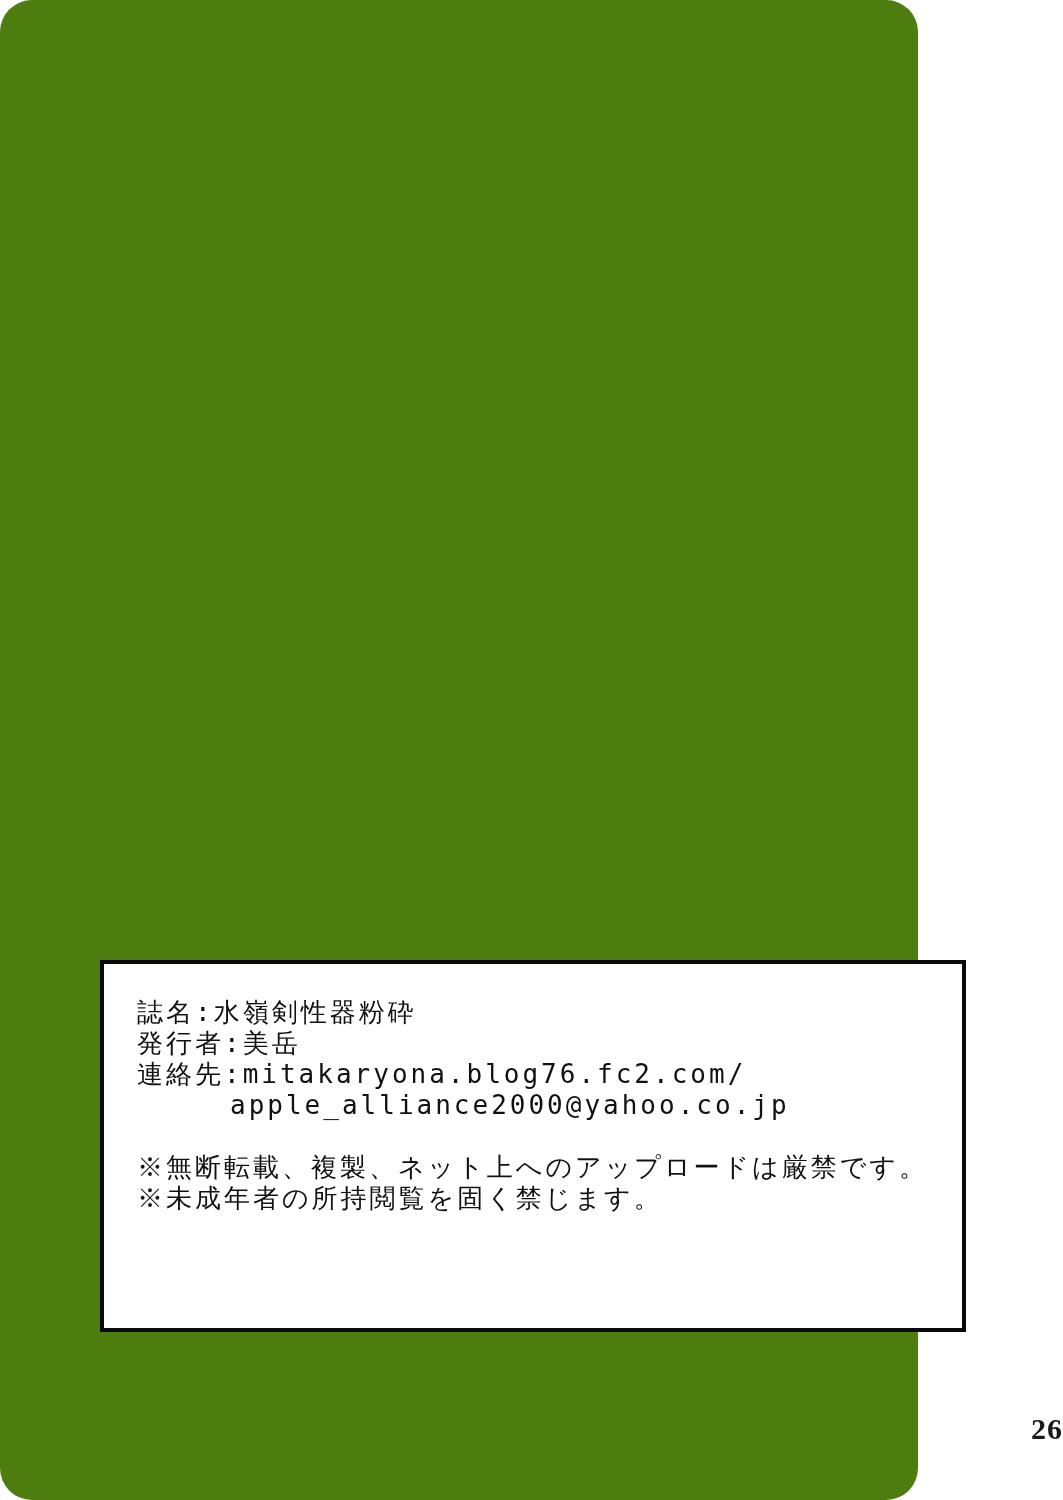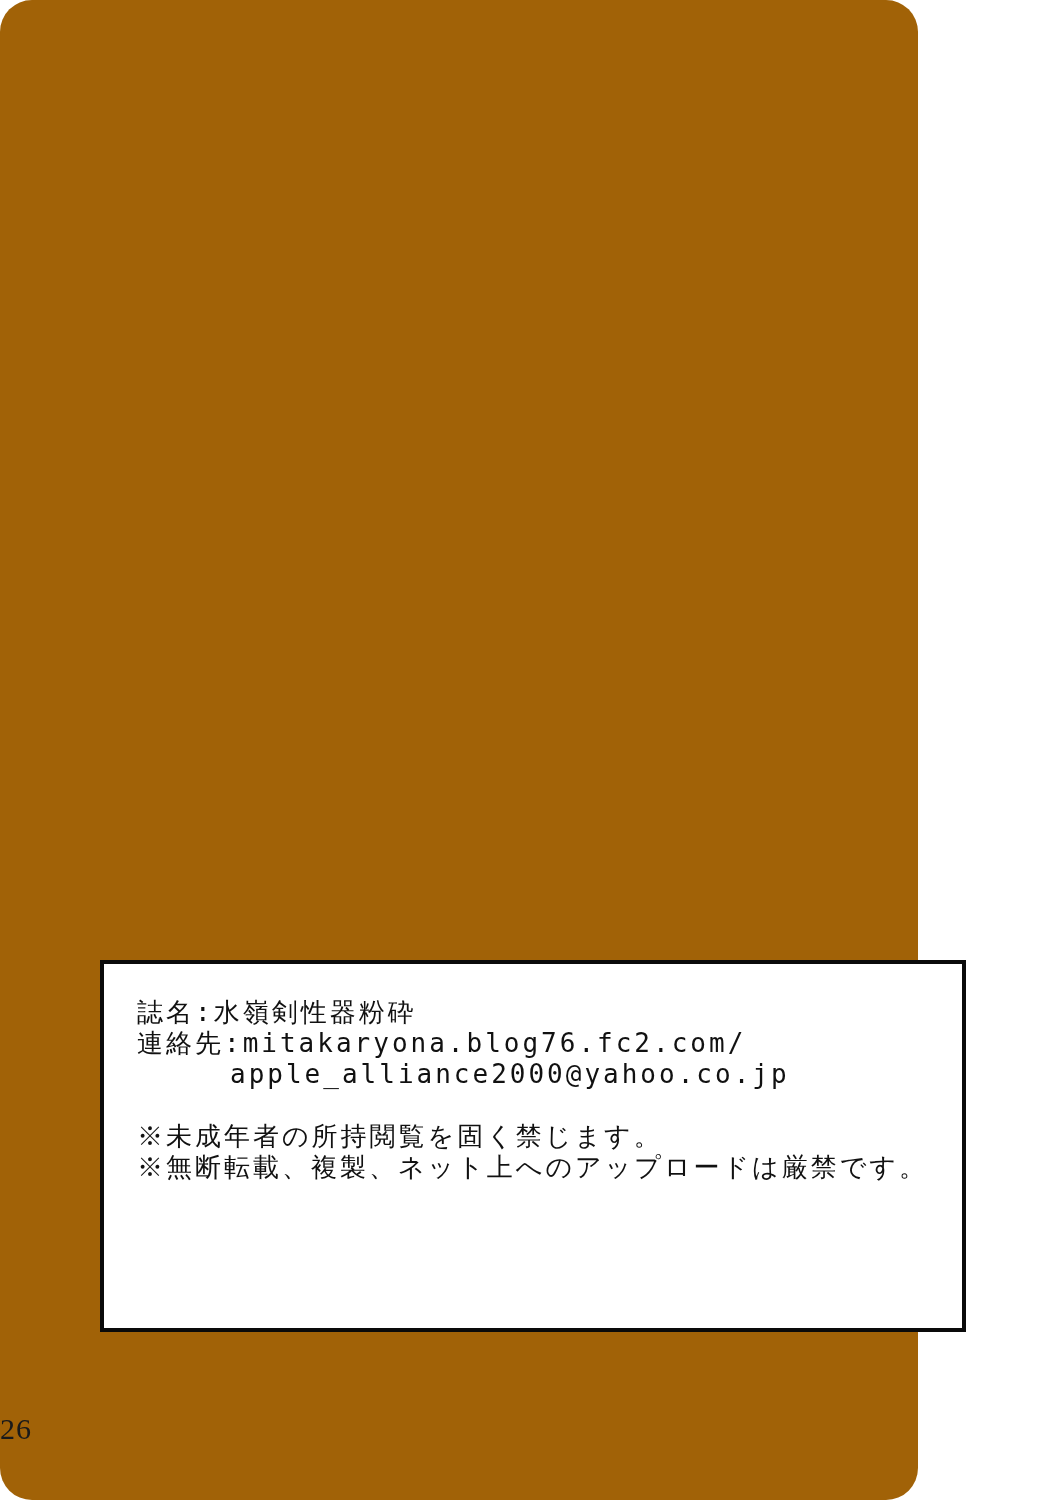--- a/index.html
+++ b/index.html
@@ -13,21 +13,21 @@
     position: relative;
     font-family: "DejaVu Sans Mono", "Liberation Mono", monospace;
     overflow: hidden;
   }
   .page {
     position: absolute;
     left: 0;
     top: 0;
     width: 918px;
     height: 1500px;
-    background: #a16207;
+    background: #4d7c0f;
     border-radius: 32px;
   }
   .colophon-box {
     position: absolute;
     left: 100px;
     top: 960px;
     width: 866px;
     height: 372px;
     box-sizing: border-box;
     border: 4px solid #0a0a0a;
@@ -45,39 +45,41 @@
     height: 31px;
   }
   .line.indent {
     padding-left: 93px;
   }
   .page-number {
     position: absolute;
     left: 0;
     top: 1414px;
     width: 1063px;
-    text-align: left;
+    text-align: right;
     font-family: "Liberation Serif", "DejaVu Serif", serif;
     font-size: 30px;
     line-height: 30px;
     letter-spacing: 1px;
     color: #1a1a1a;
+    font-weight: bold;
   }
 </style>
 </head>
 <body>
 
 <div class="page">
 
   <div class="colophon-box">
     <div class="colophon-text">
       <div class="line">誌名:水嶺剣性器粉砕</div>
+      <div class="line">発行者:美岳</div>
       <div class="line">連絡先:mitakaryona.blog76.fc2.com/</div>
       <div class="line indent">apple_alliance2000@yahoo.co.jp</div>
       <div class="line"></div>
+      <div class="line">※無断転載、複製、ネット上へのアップロードは厳禁です。</div>
       <div class="line">※未成年者の所持閲覧を固く禁じます。</div>
-      <div class="line">※無断転載、複製、ネット上へのアップロードは厳禁です。</div>
     </div>
   </div>
 
   <div class="page-number">26</div>
 
 </div>
 
 </body></html>

